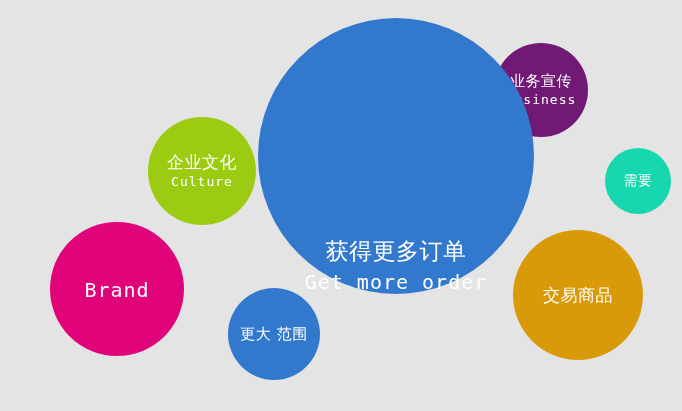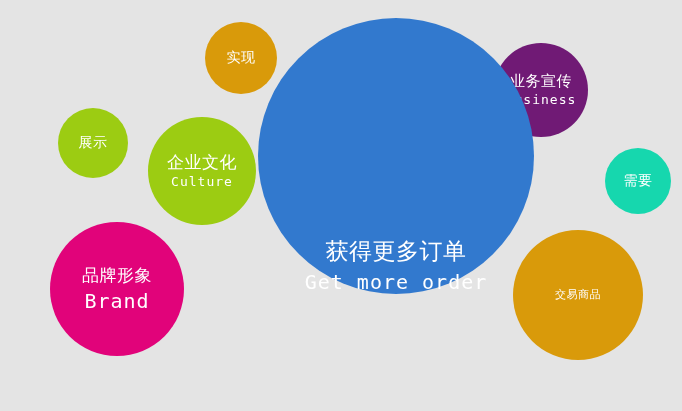--- a/index.html
+++ b/index.html
@@ -57,21 +57,21 @@
 
   #bubble-culture     { left: 148px; top: 117px; width: 108px; height: 108px; }
   #bubble-culture .cn { font-size: 17px; }
   #bubble-culture .en { font-size: 13px; margin-top: 2px; }
 
   #bubble-brand     { left: 50px;  top: 222px; width: 134px; height: 134px; }
   #bubble-brand .cn { font-size: 17px; }
   #bubble-brand .en { font-size: 20px; margin-top: 3px; }
 
   #bubble-trading     { left: 513px; top: 230px; width: 130px; height: 130px; }
-  #bubble-trading .cn { font-size: 11px; }
+  #bubble-trading .cn { font-size: 17px; }
   #bubble-trading .en { font-size: 14px; margin-top: 3px; }
 
   #bubble-business     { left: 494px; top: 43px;  width: 94px;  height: 94px; }
   #bubble-business .cn { font-size: 15px; }
   #bubble-business .en { font-size: 13px; margin-top: 2px; }
 
   #bubble-scope     { left: 228px; top: 288px; width: 92px;  height: 92px; }
   #bubble-scope .cn { font-size: 15px; }
 
   #bubble-realize     { left: 205px; top: 22px;  width: 72px;  height: 72px; }
@@ -81,29 +81,21 @@
   #bubble-display .cn { font-size: 14px; }
 
   #bubble-need     { left: 605px; top: 148px; width: 66px;  height: 66px; }
   #bubble-need .cn { font-size: 14px; }
 </style>
 </head>
 <body>
 
 <div id="canvas" style="background: rgb(228, 228, 228);">
 
-  <div class="bubble" id="bubble-realize" style="background: rgb(217, 154, 10); color: rgb(255, 255, 255);">
-    <span class="cn">实现</span>
 
-  </div>
-
-  <div class="bubble" id="bubble-display" style="background: rgb(156, 204, 18); color: rgb(255, 255, 255);">
-    <span class="cn">展示</span>
-
-  </div>
 
   <div class="bubble" id="bubble-business" style="background: #701a75; color: rgb(255, 255, 255);">
     <span class="cn">业务宣传</span>
     <span class="en">Business</span>
   </div>
 
   <div class="bubble" id="bubble-need" style="background: rgb(22, 215, 174); color: rgb(255, 255, 255);">
     <span class="cn">需要</span>
 
   </div>
@@ -112,22 +104,25 @@
     <span class="cn">企业文化</span>
     <span class="en">Culture</span>
   </div>
 
   <div class="bubble" id="bubble-main" style="background: rgb(50, 121, 206); color: rgb(255, 255, 255); justify-content: flex-end;">
     <span class="cn">获得更多订单</span>
     <span class="en">Get more order</span>
   </div>
 
   <div class="bubble" id="bubble-brand" style="background: rgb(225, 3, 122); color: rgb(255, 255, 255);">
-    <span class="cn">品牌形象</span>
     <span class="en">Brand</span>
   </div>
 
   <div class="bubble" id="bubble-trading" style="background: rgb(217, 154, 10); color: rgb(255, 255, 255);">
     <span class="cn">交易商品</span>
   </div>
 
+  <div class="bubble" id="bubble-scope" style="background: rgb(50, 121, 206); color: rgb(255, 255, 255);">
+    <span class="cn">更大 范围</span>
+
+  </div>
 
 </div>
 
 </body></html>

